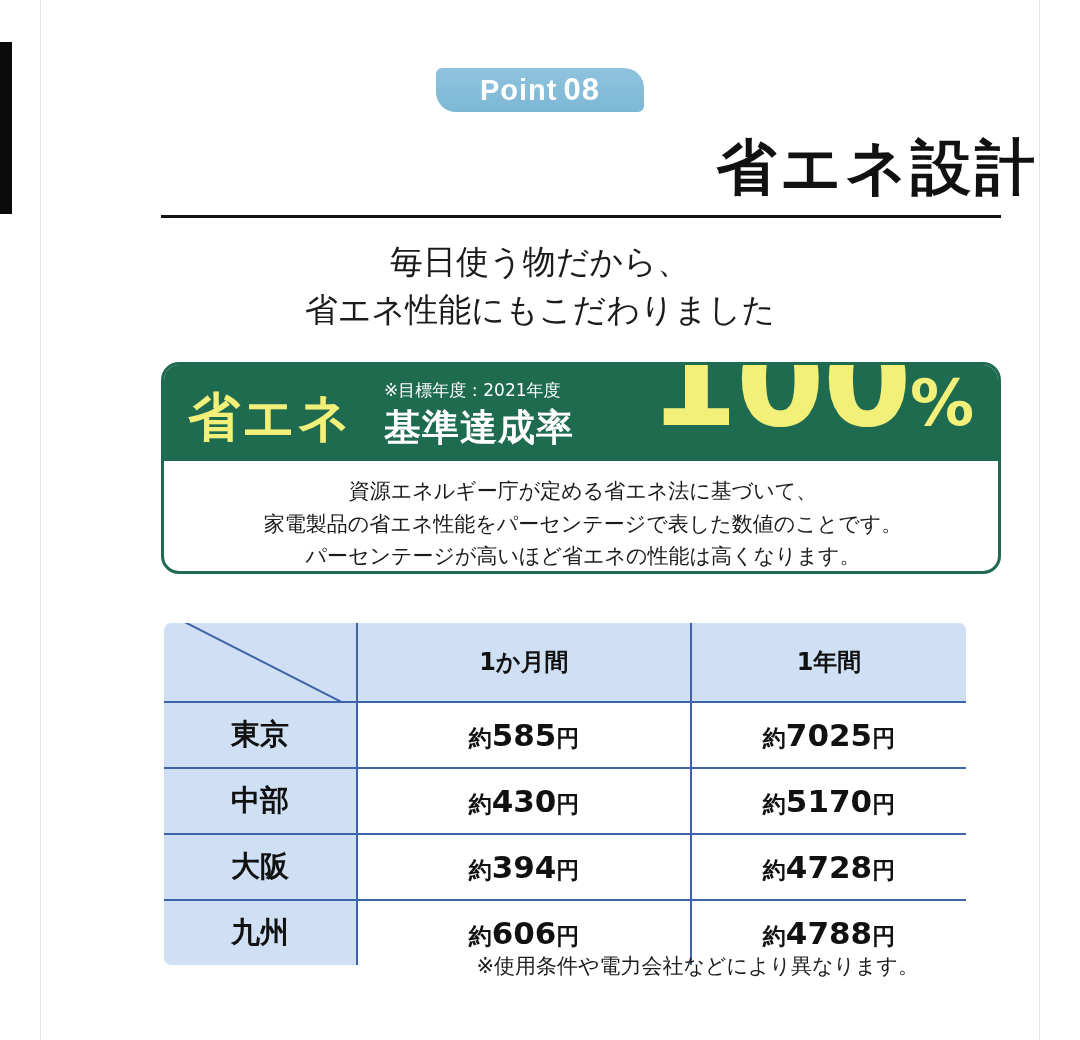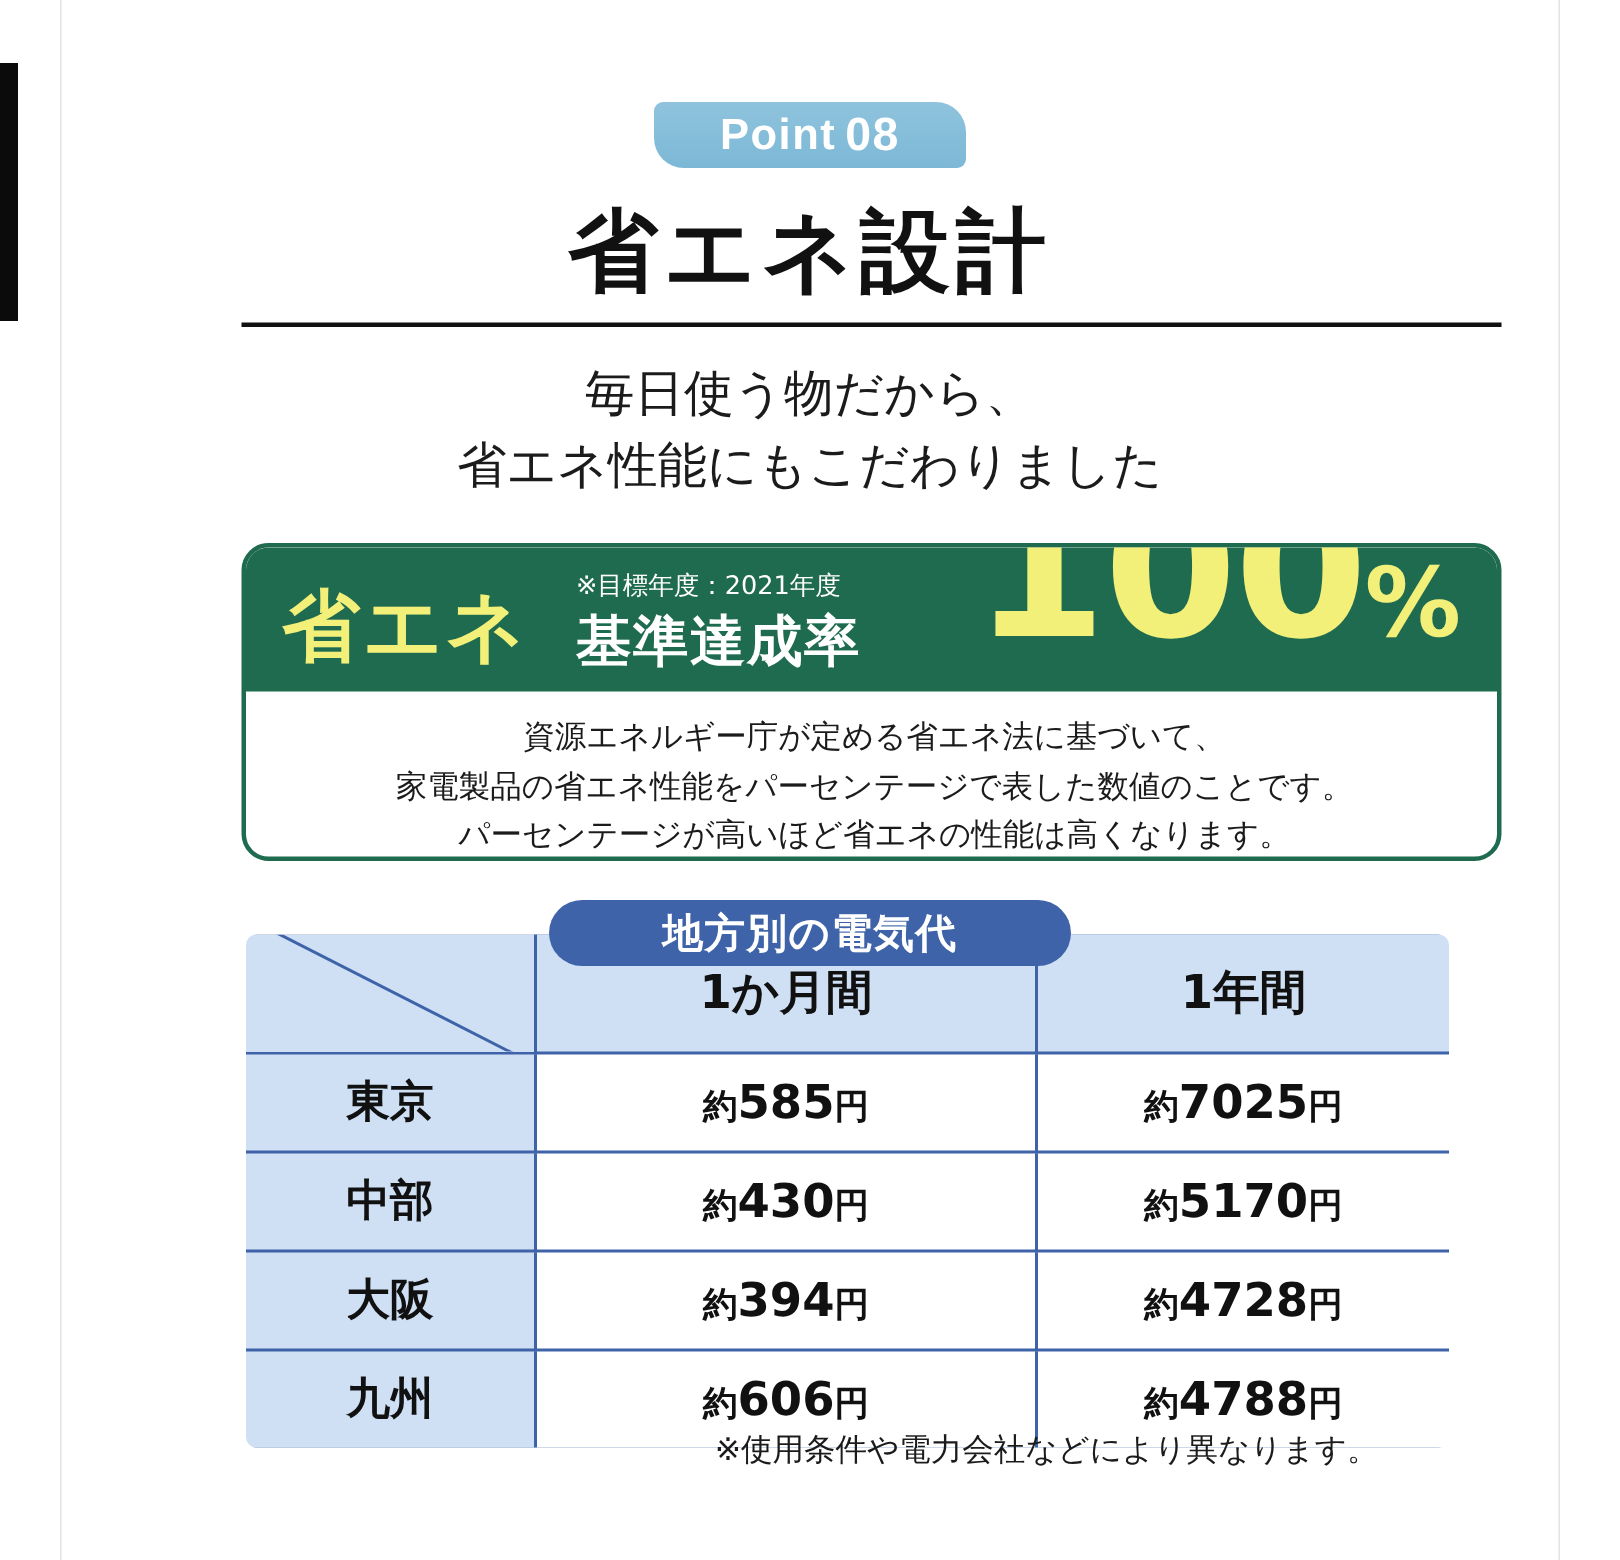--- a/index.html
+++ b/index.html
@@ -76,21 +76,21 @@
     margin-left: 6px;
     font-size: 31px;
   }
 
   
   .main-title {
     position: absolute;
     top: 128px;
     left: 0;
     width: 100%;
-    text-align: center;
+    text-align: right;
     font-size: 60px;
     font-weight: bold;
     color: #111111;
     letter-spacing: 4px;
     font-family: "DejaVu Sans", "Liberation Sans", sans-serif;
   }
   .title-rule {
     position: absolute;
     left: 120px;
     top: 215px;
@@ -222,21 +222,21 @@
     border: 2px solid #3f63a8;
     text-align: center;
     font-size: 31px;
     color: #111111;
     height: 62px;
     font-weight: bold;
   }
   .rate-table thead td, .rate-table thead th {
     background: #cfe0f5;
     height: 76px;
-    font-size: 31px;
+    font-size: 24px;
   }
   .rate-table tbody td.region {
     background: #cfe0f5;
     font-size: 29px;
   }
   .corner {
     position: relative;
     background: #cfe0f5;
     overflow: hidden;
   }
@@ -300,21 +300,20 @@
           <span>100</span><span class="sign">%</span>
         </div>
       </div>
       <div class="eco-body">
         <div>資源エネルギー庁が定める省エネ法に基づいて、</div>
         <div>家電製品の省エネ性能をパーセンテージで表した数値のことです。</div>
         <div>パーセンテージが高いほど省エネの性能は高くなります。</div>
       </div>
     </div>
 
-    <div class="table-title">地方別の電気代</div>
 
     <table class="rate-table">
       <thead>
         <tr>
           <td class="corner" style="width:190px">
             <span class="slash"></span>
           </td>
           <th style="width:330px">1か月間</th>
           <th>1年間</th>
         </tr>

